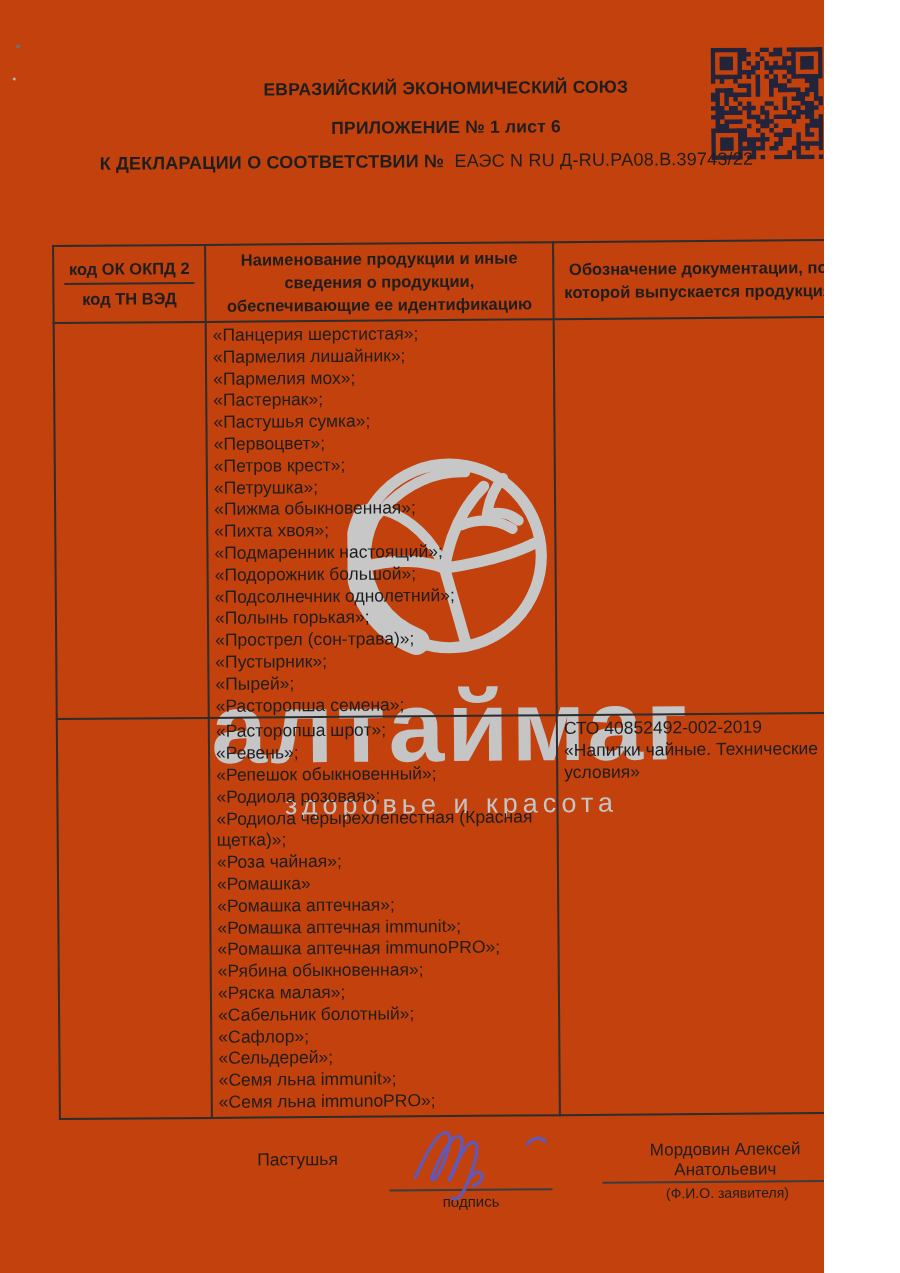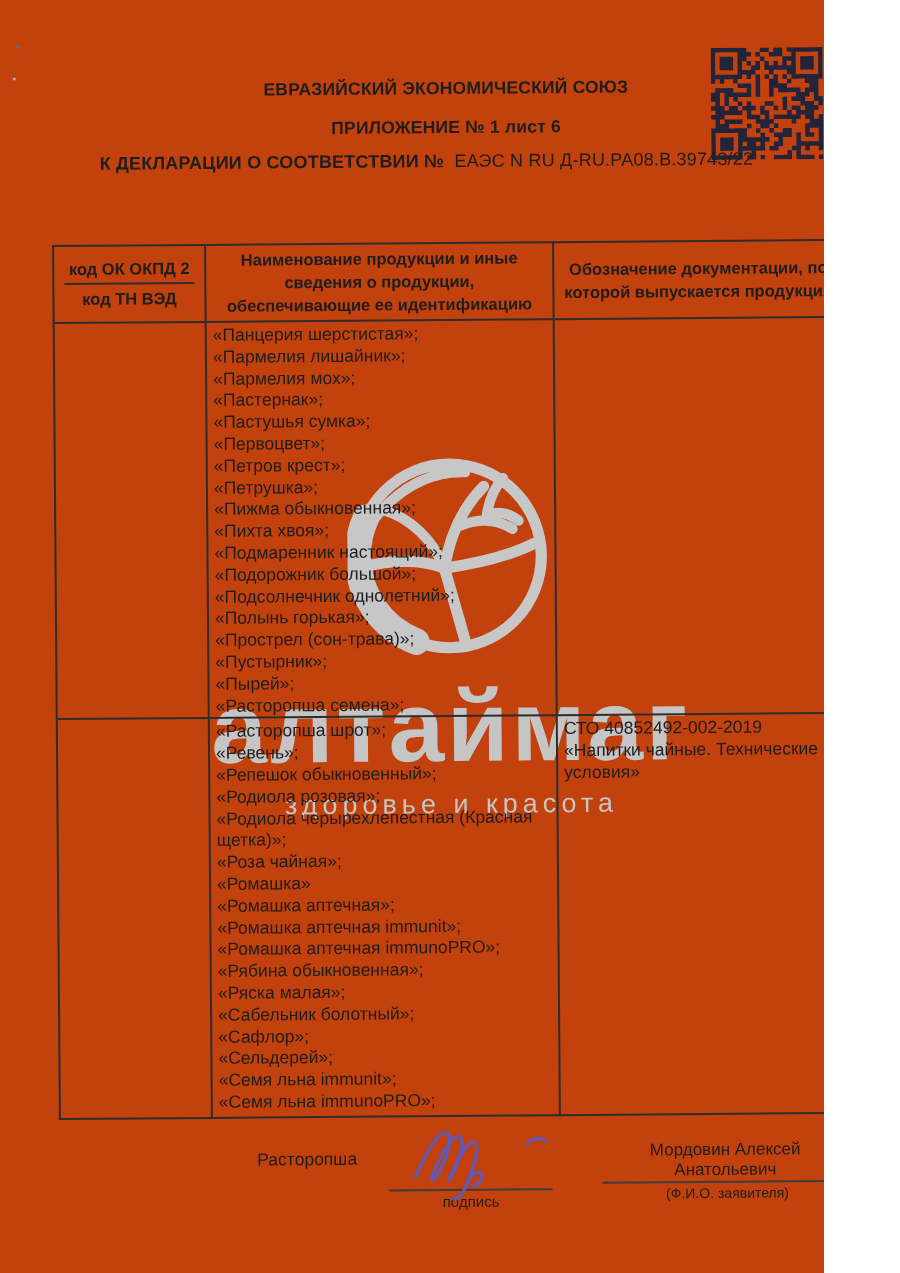--- a/index.html
+++ b/index.html
@@ -173,21 +173,21 @@
               <div class="product-line">«Сафлор»;</div>
               <div class="product-line">«Сельдерей»;</div>
               <div class="product-line">«Семя льна immunit»;</div>
               <div class="product-line">«Семя льна immunoPRO»;</div>
             </td>
           <td class="doc-cell">СТО 40852492-002-2019 «Напитки чайные. Технические условия»</td>
         </tr>
       </tbody>
     </table>
 
-    <div class="applicant">Расторопша</div>
+    <div class="applicant">Пастушья</div>
 
     <svg class="sig" viewBox="0 0 150 70" aria-hidden="true">
       <path d="M 6,54 C 18,28 30,6 38,10 C 45,14 36,40 27,54 C 25,57 23,57 22,55"></path>
       <path d="M 22,55 C 32,30 44,10 51,14 C 57,18 48,42 40,57"></path>
       <path d="M 40,57 C 50,32 60,16 66,20 C 71,24 64,46 58,60 C 53,72 47,79 43,75"></path>
       <path d="M 58,60 C 62,51 68,47 72,51 C 75,55 70,61 64,63"></path>
       <path d="M 118,22 C 123,15 131,14 136,19"></path>
     </svg>
     <div class="sig-line"></div>
     <div class="sig-cap">подпись</div>

